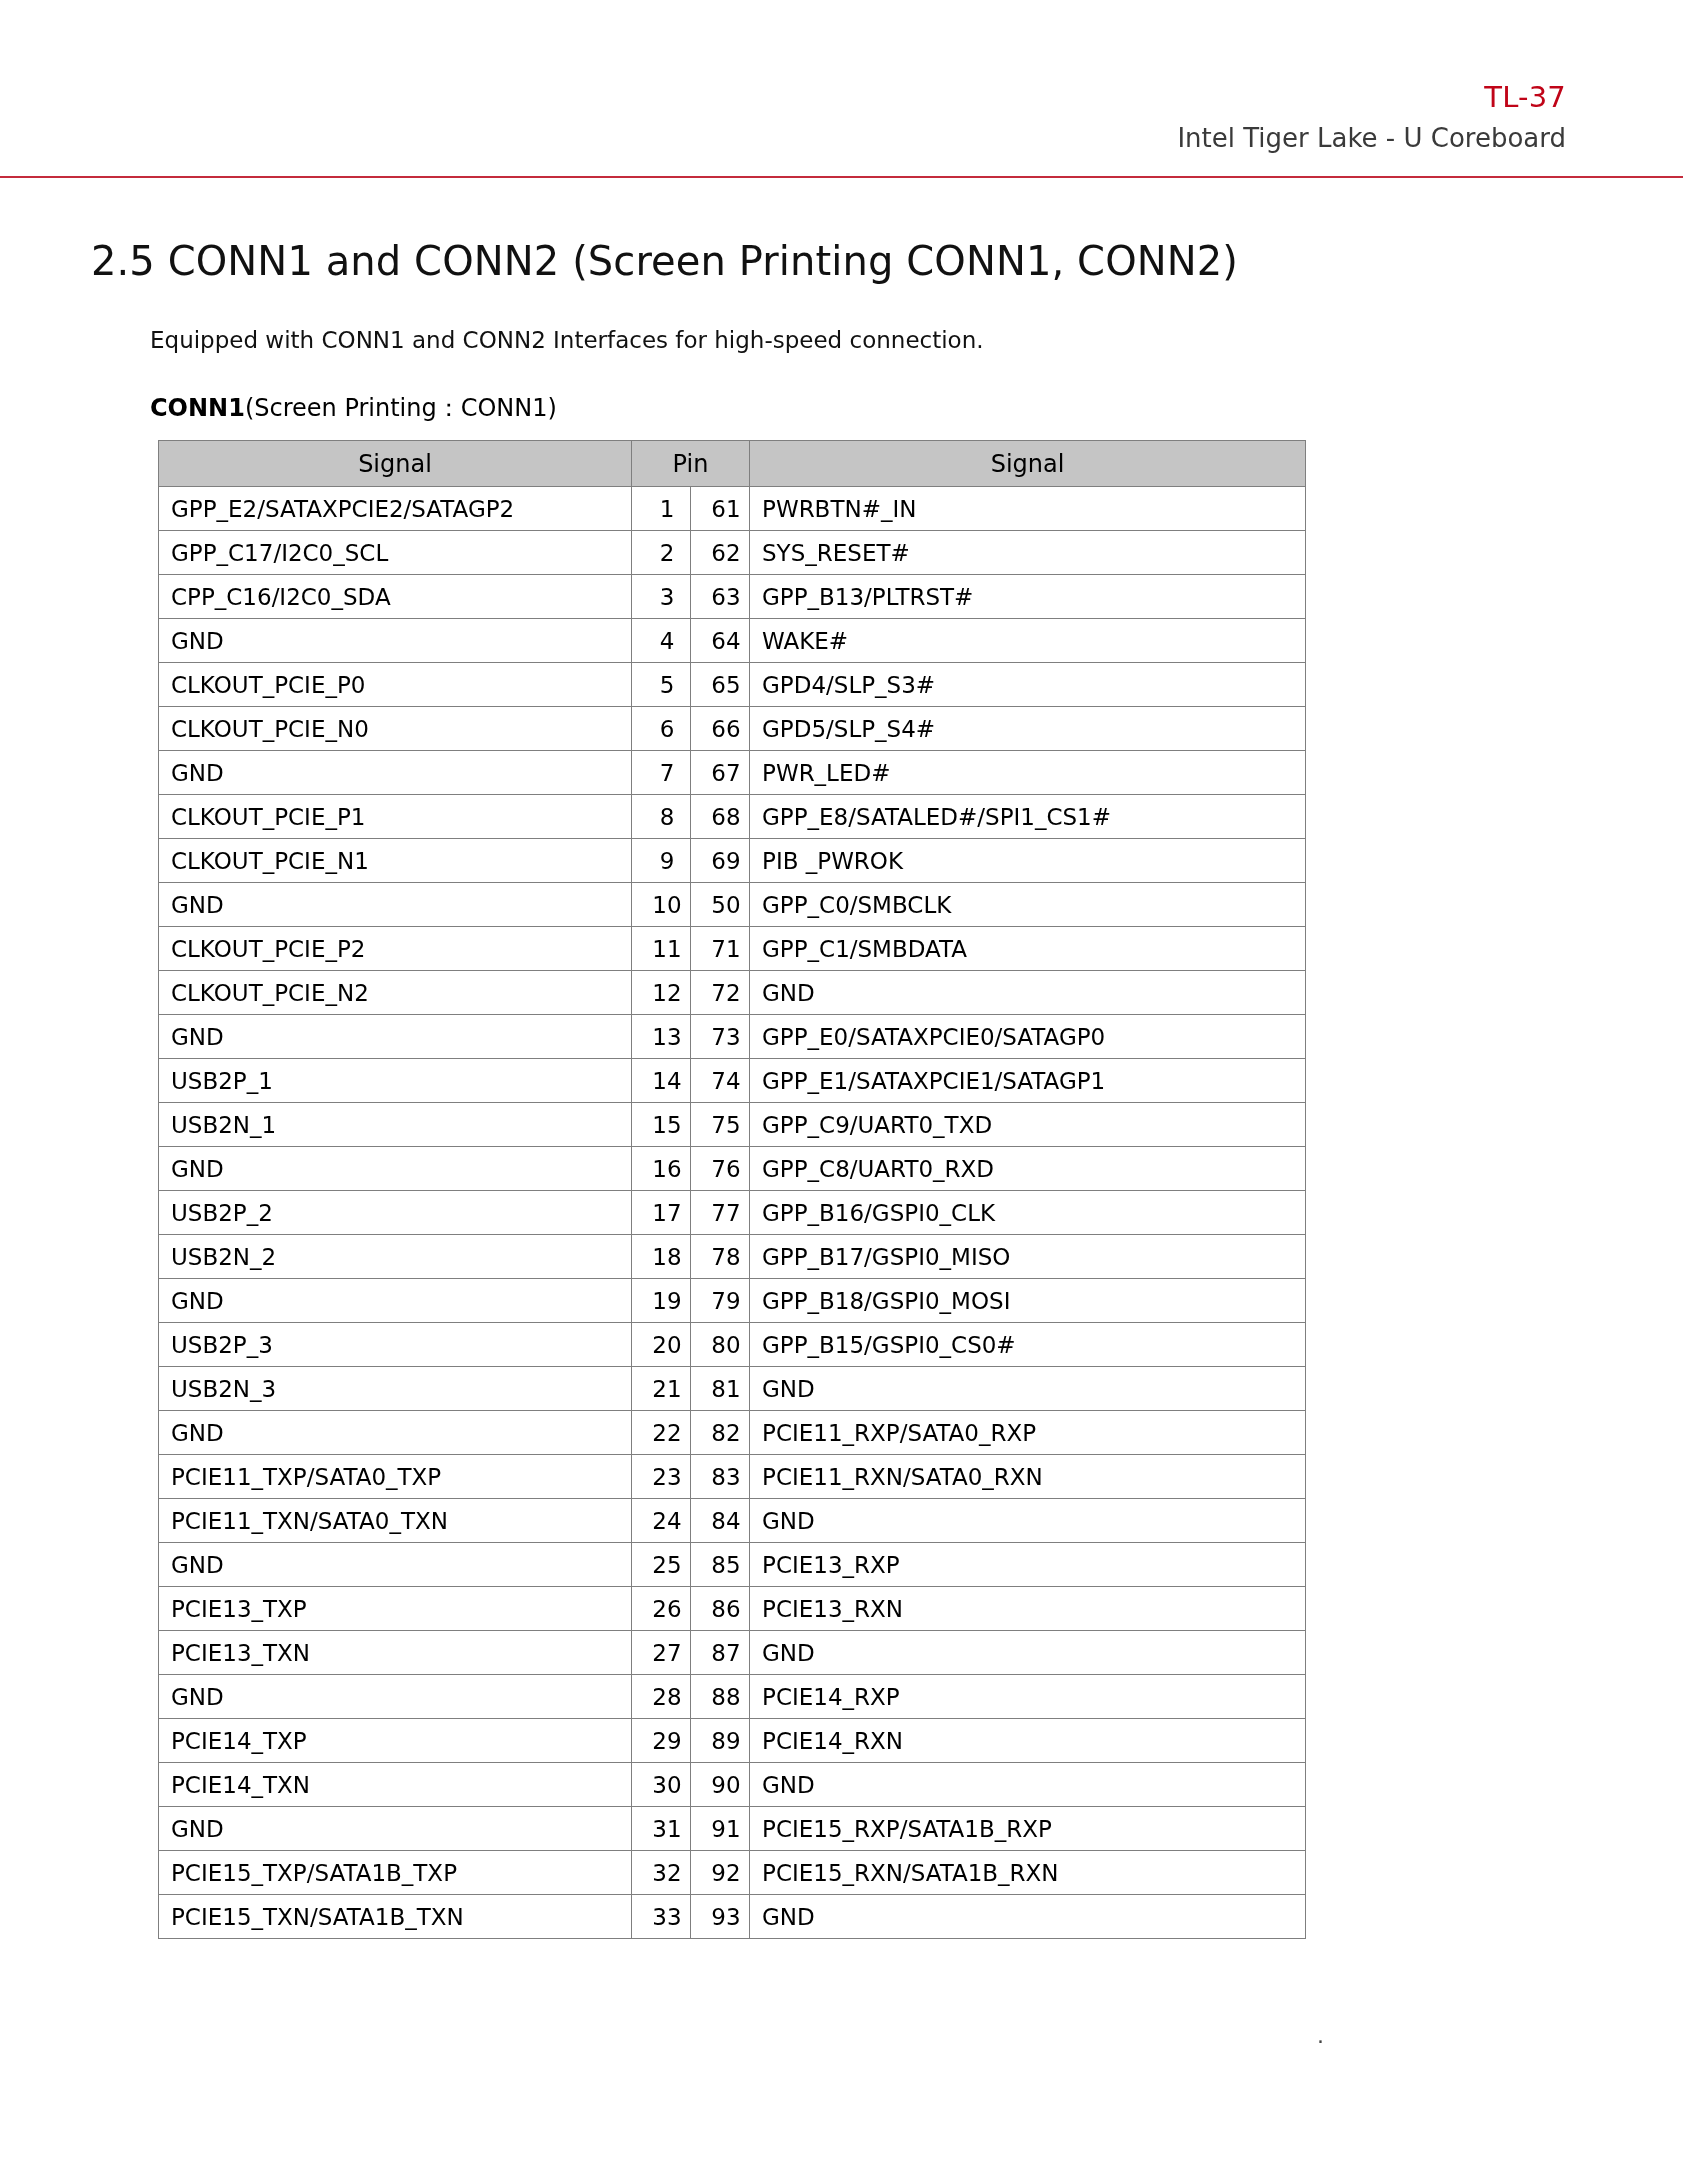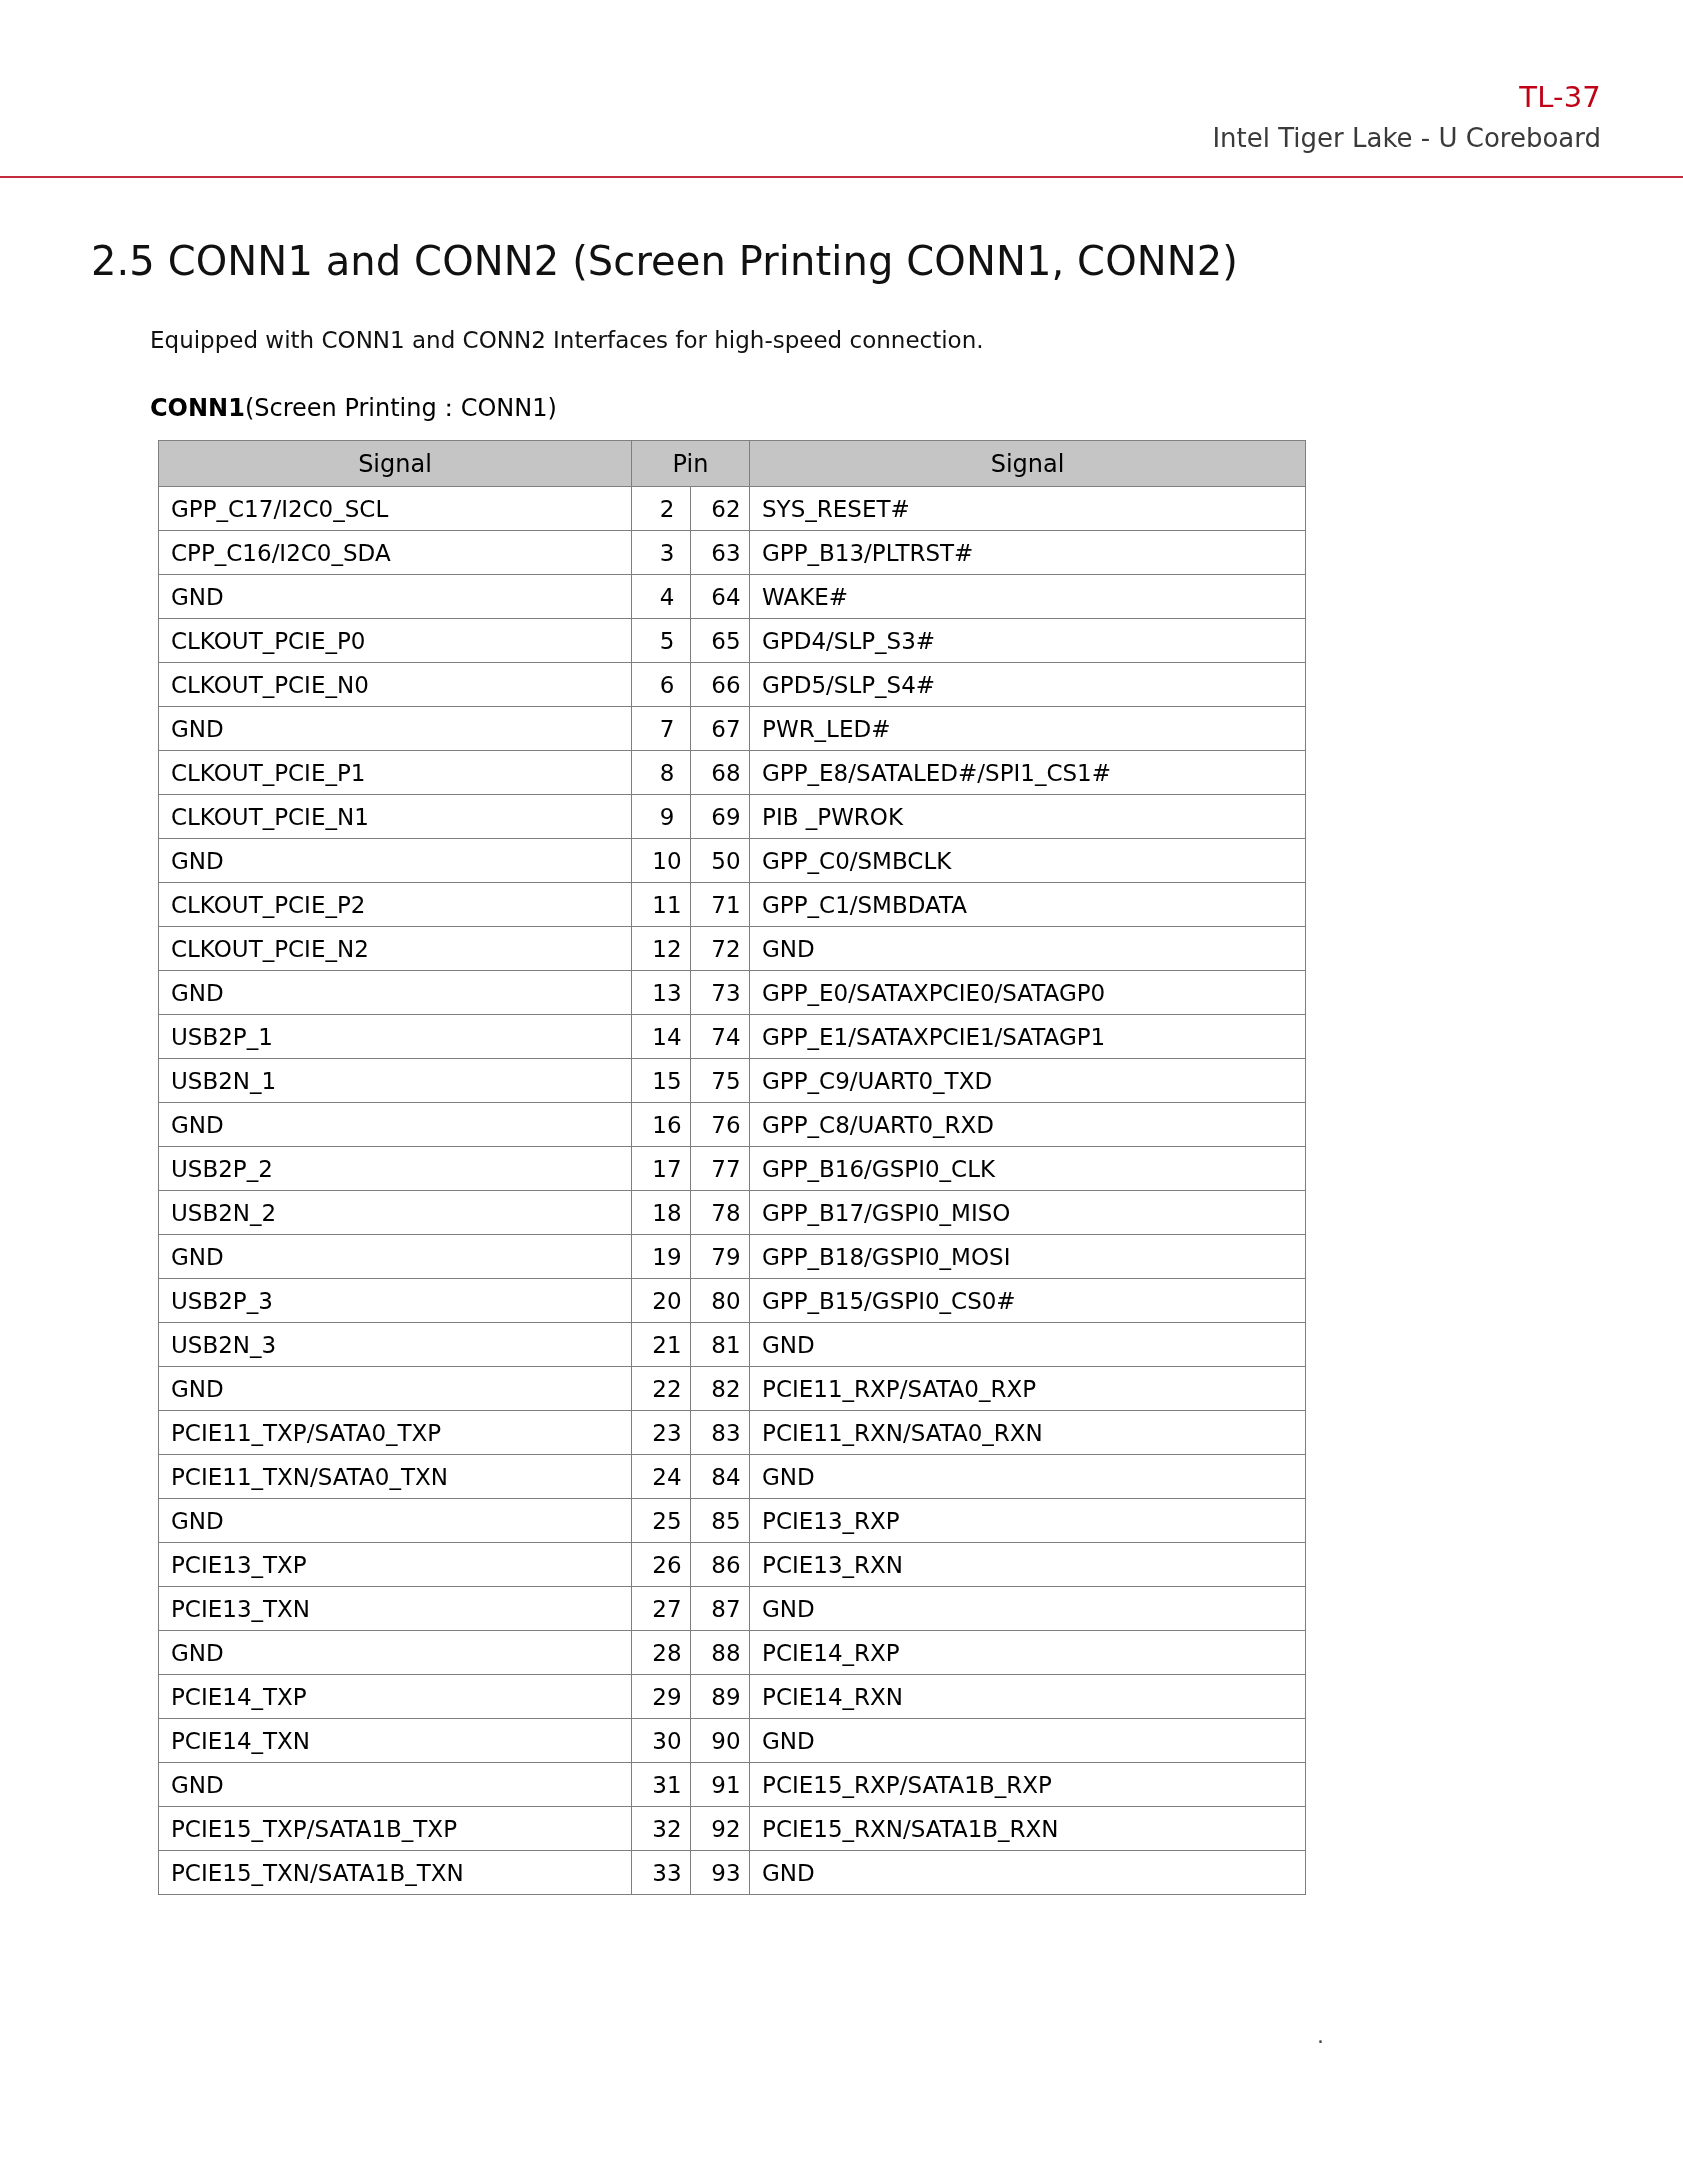--- a/index.html
+++ b/index.html
@@ -24,21 +24,21 @@
     padding: 0 0 0 0;
   }
 
   
   .header {
     position: absolute;
     top: 77px;
     left: 0;
     width: 1683px;
     text-align: right;
-    padding-right: 82px;
+    padding-right: 117px;
     box-sizing: border-box;
   }
   .header-code {
     color: #c00418;
     font-size: 29px;
     line-height: 40px;
     letter-spacing: 0.2px;
   }
   .header-title {
     color: #3a3a3a;
@@ -164,20 +164,26 @@
       </colgroup>
       <thead>
         <tr>
           <th>Signal</th>
           <th colspan="2">Pin</th>
           <th>Signal</th>
         </tr>
       </thead>
       <tbody id="pin-rows">
           <tr>
+            <td>GPP_E2/SATAXPCIE2/SATAGP2</td>
+            <td class="pin">1</td>
+            <td class="pin">61</td>
+            <td>PWRBTN#_IN</td>
+          </tr>
+          <tr>
             <td>GPP_C17/I2C0_SCL</td>
             <td class="pin">2</td>
             <td class="pin">62</td>
             <td>SYS_RESET#</td>
           </tr>
           <tr>
             <td>CPP_C16/I2C0_SDA</td>
             <td class="pin">3</td>
             <td class="pin">63</td>
             <td>GPP_B13/PLTRST#</td>

